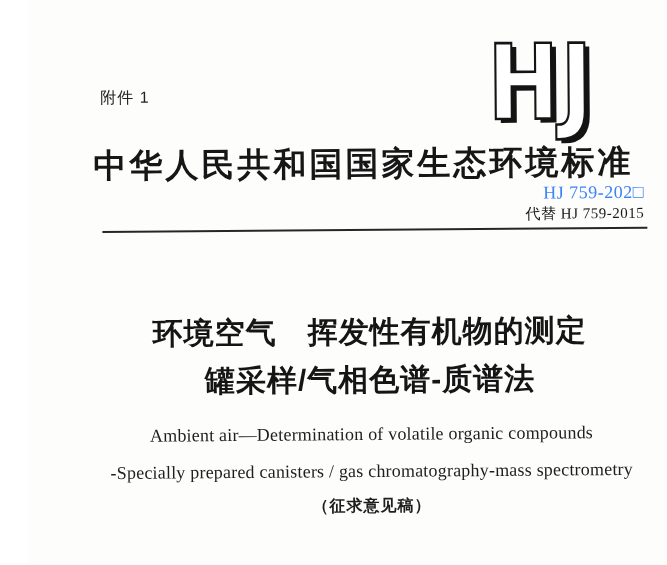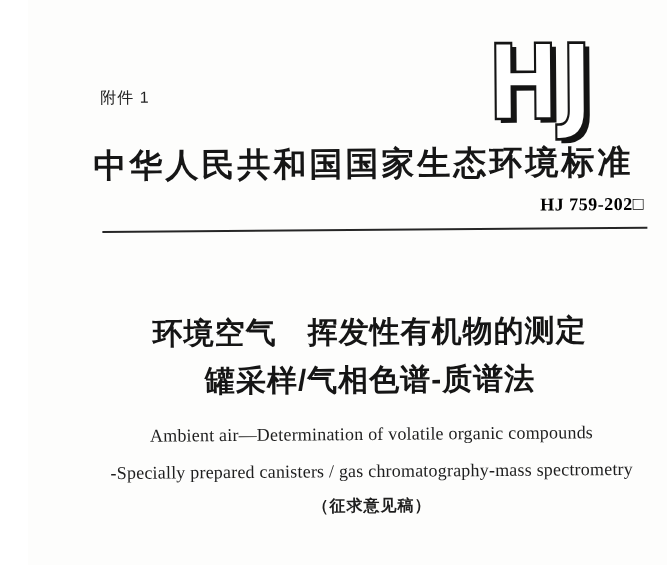--- a/index.html
+++ b/index.html
@@ -69,25 +69,25 @@
     font-weight: bold;
     font-size: 33px;
     letter-spacing: 3px;
     white-space: nowrap;
     color: #161616;
   }
 
   .std-number {
     position: absolute;
     right: 50px;
-    top: 196px;
+    top: 184px;
     font-size: 18px;
-    font-weight: bold;
+    font-weight: normal;
     letter-spacing: 0.5px;
-    color: #000000;
+    color: #3b82f6;
   }
   .replaces {
     position: absolute;
     right: 50px;
     top: 206px;
     font-size: 15px;
     font-weight: 500;
     letter-spacing: 0.5px;
     color: #1a1a1a;
   }
@@ -179,20 +179,21 @@
       <g transform="scale(0.82,1)">
         <text class="shadow" x="14" y="90" transform="translate(6,4)">HJ</text>
         <text class="face" x="14" y="90">HJ</text>
       </g>
     </svg>
 
     <div class="heading">中华人民共和国国家生态环境标准</div>
 
     <div class="std-number">HJ 759-202□</div>
 
+    <div class="replaces">代替 HJ 759-2015</div>
 
     <div class="rule"></div>
 
     <div class="title-cn line1">环境空气　挥发性有机物的测定</div>
 
     <div class="title-cn line2">罐采样/气相色谱-质谱法</div>
 
     <div class="title-en line1">Ambient air—Determination of volatile organic compounds</div>
 
     <div class="title-en line2">-Specially prepared canisters / gas chromatography-mass spectrometry</div>

